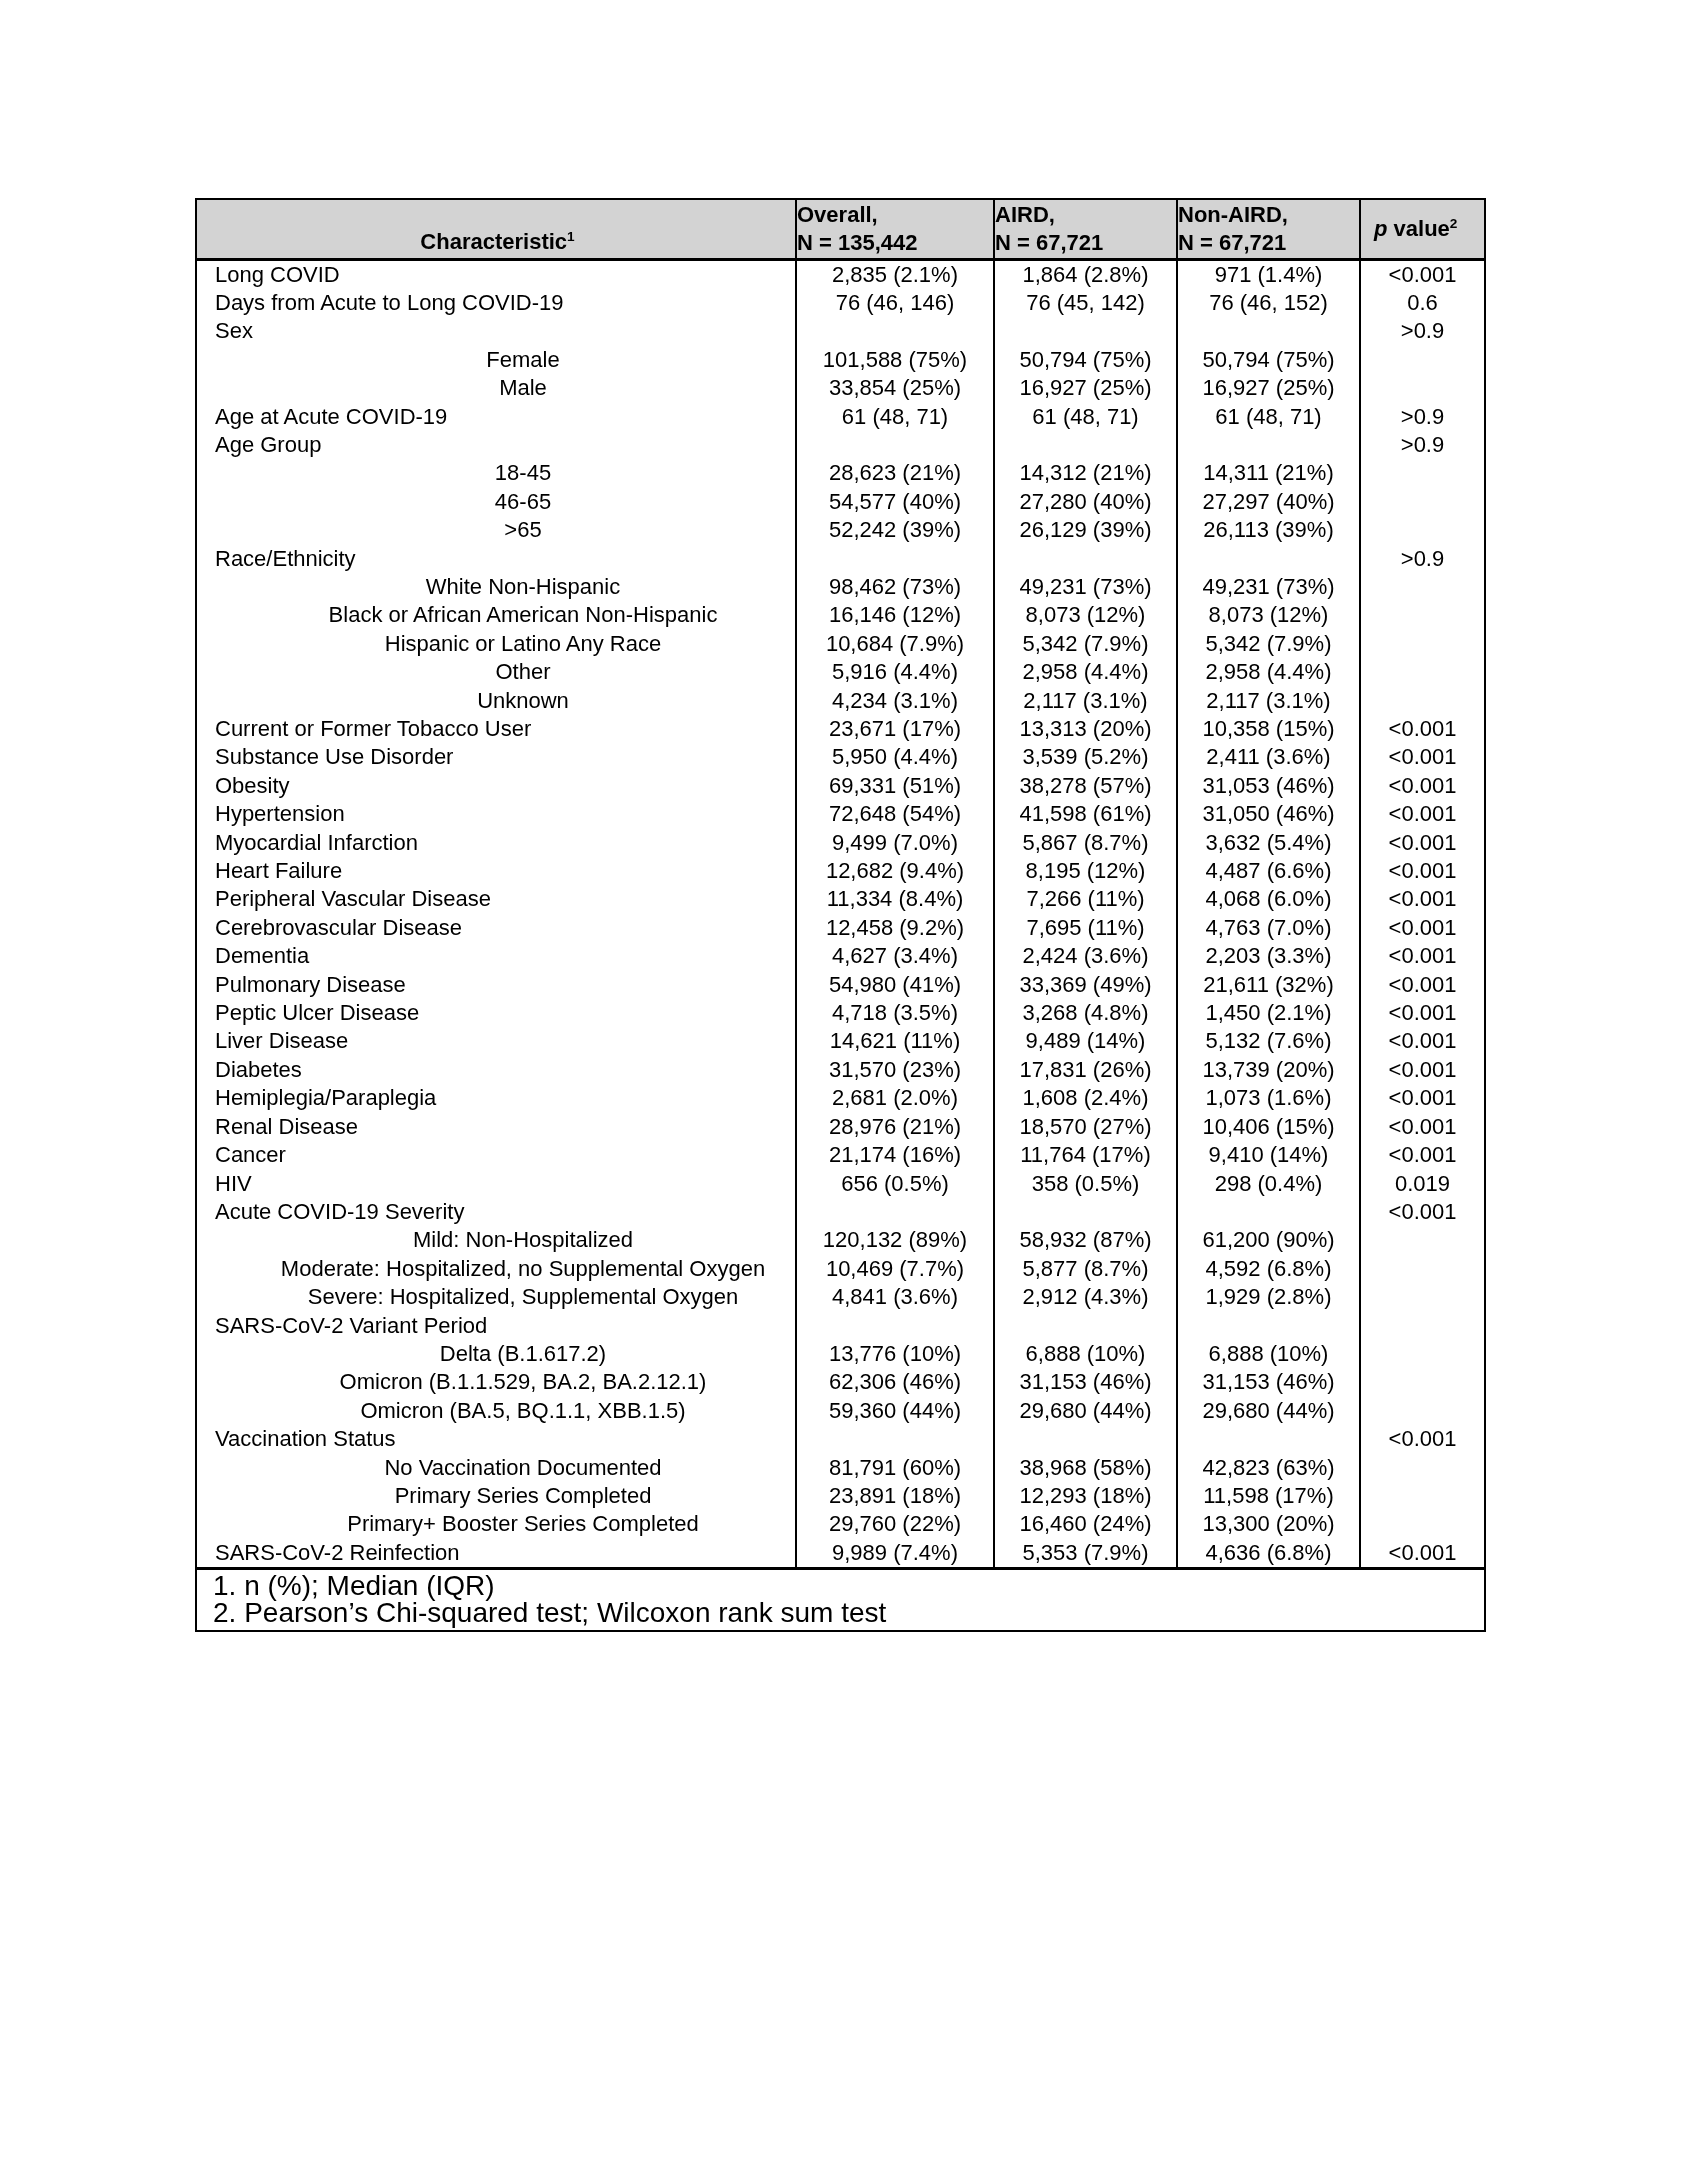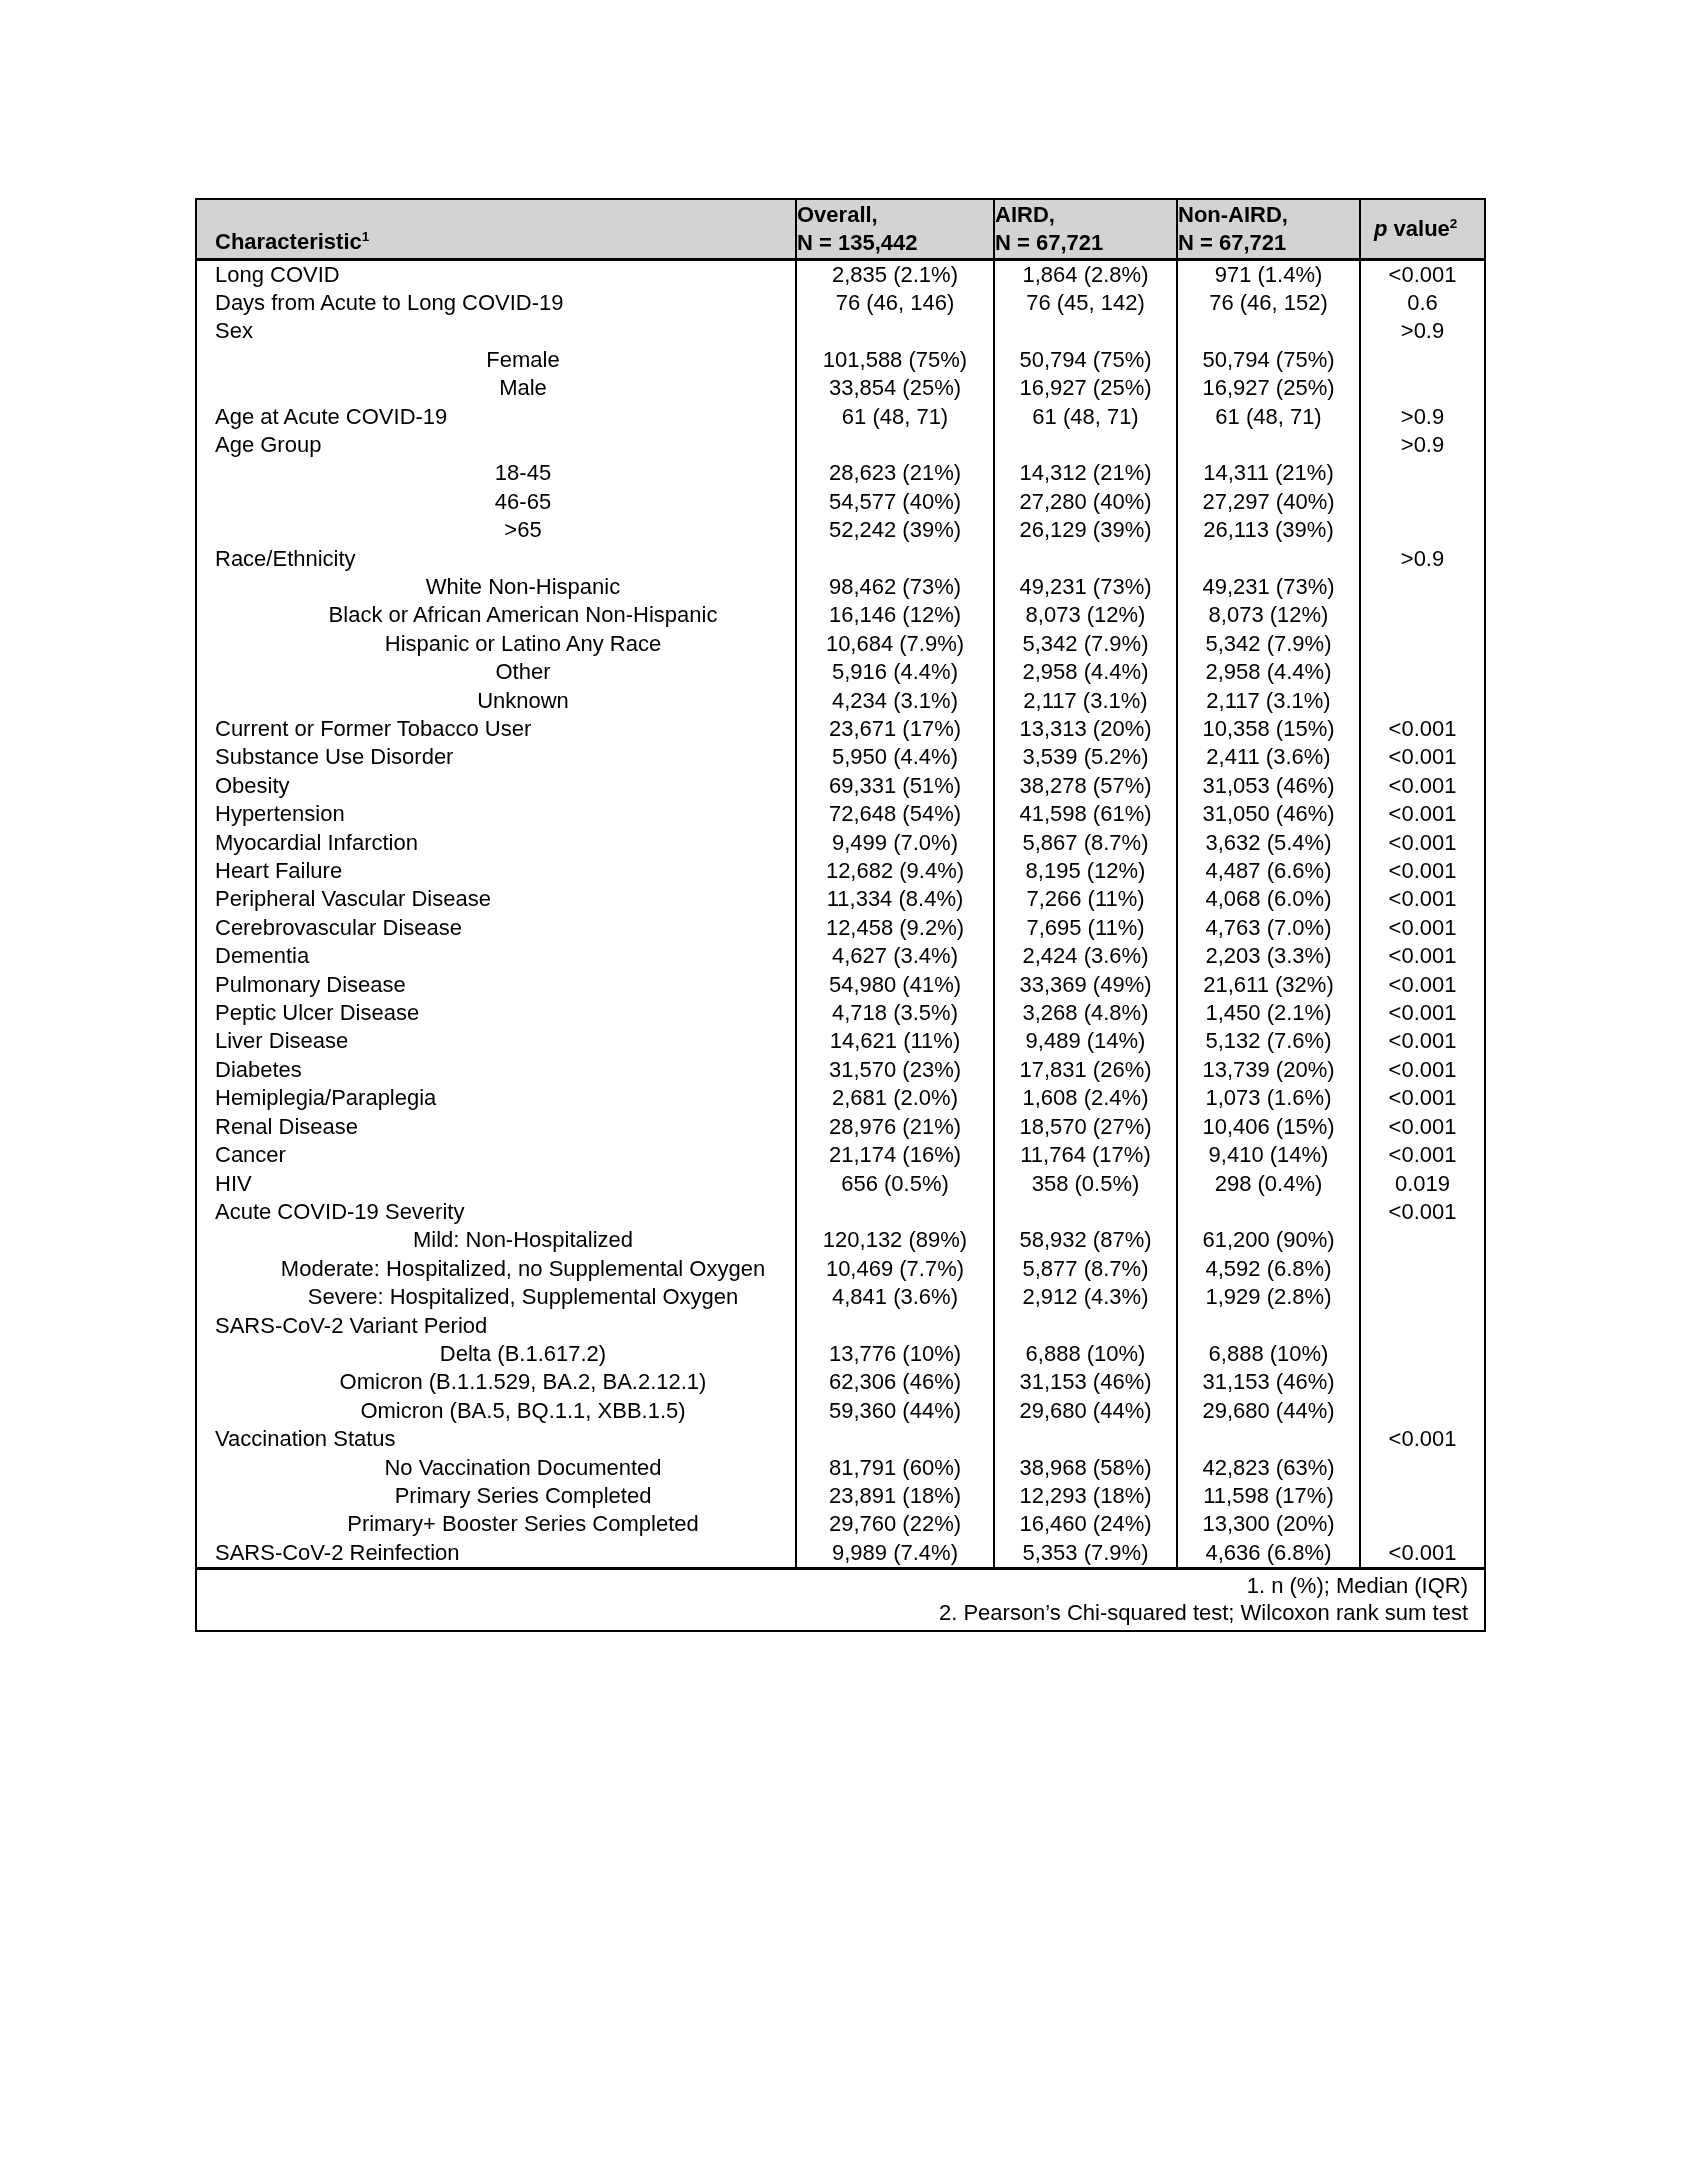--- a/index.html
+++ b/index.html
@@ -29,43 +29,43 @@
   thead tr{
     height:60px;
     background:var(--header-bg,#d3d3d3);
   }
   thead th{
     font-weight:bold;
     padding:0;
     border-bottom:3px solid var(--border-color,#000);
     line-height:28px;
   }
-  th.hchar{text-align:left;vertical-align:bottom;padding:0 15px 2px 18px;}
+  th.hchar{text-align:center;vertical-align:bottom;padding:0 15px 2px 18px;}
   th.hc{text-align:left;vertical-align:middle;}
   th.hp{text-align:left;vertical-align:middle;padding-left:13px;}
   th.hp i{font-style:italic;}
   sup{font-size:62%;vertical-align:super;line-height:0;}
   tbody tr{height:28.4px;}
   tbody td{
     padding:0 2px;
     line-height:28.4px;
     white-space:nowrap;
     overflow:hidden;
     vertical-align:middle;
   }
   td.c1{text-align:left;padding-left:18px;margin-top:12px;}
   td.c1.ind{padding-left:56px;text-align:center;}
   td.c2,td.c3,td.c4,td.c5{text-align:center;}
   .vb{border-left:2px solid var(--border-color,#000);}
   tfoot td{
     border-top:3px solid var(--border-color,#000);
     padding:2px 16px 4px 16px;
-    font-size:22px;
+    font-size:28px;
     line-height:27px;
-    text-align:right;
+    text-align:left;
     vertical-align:top;
   }
 </style>
 </head>
 <body>
 
 <div class="page">
   <table class="tbl">
     <colgroup>
       <col class="w1">

